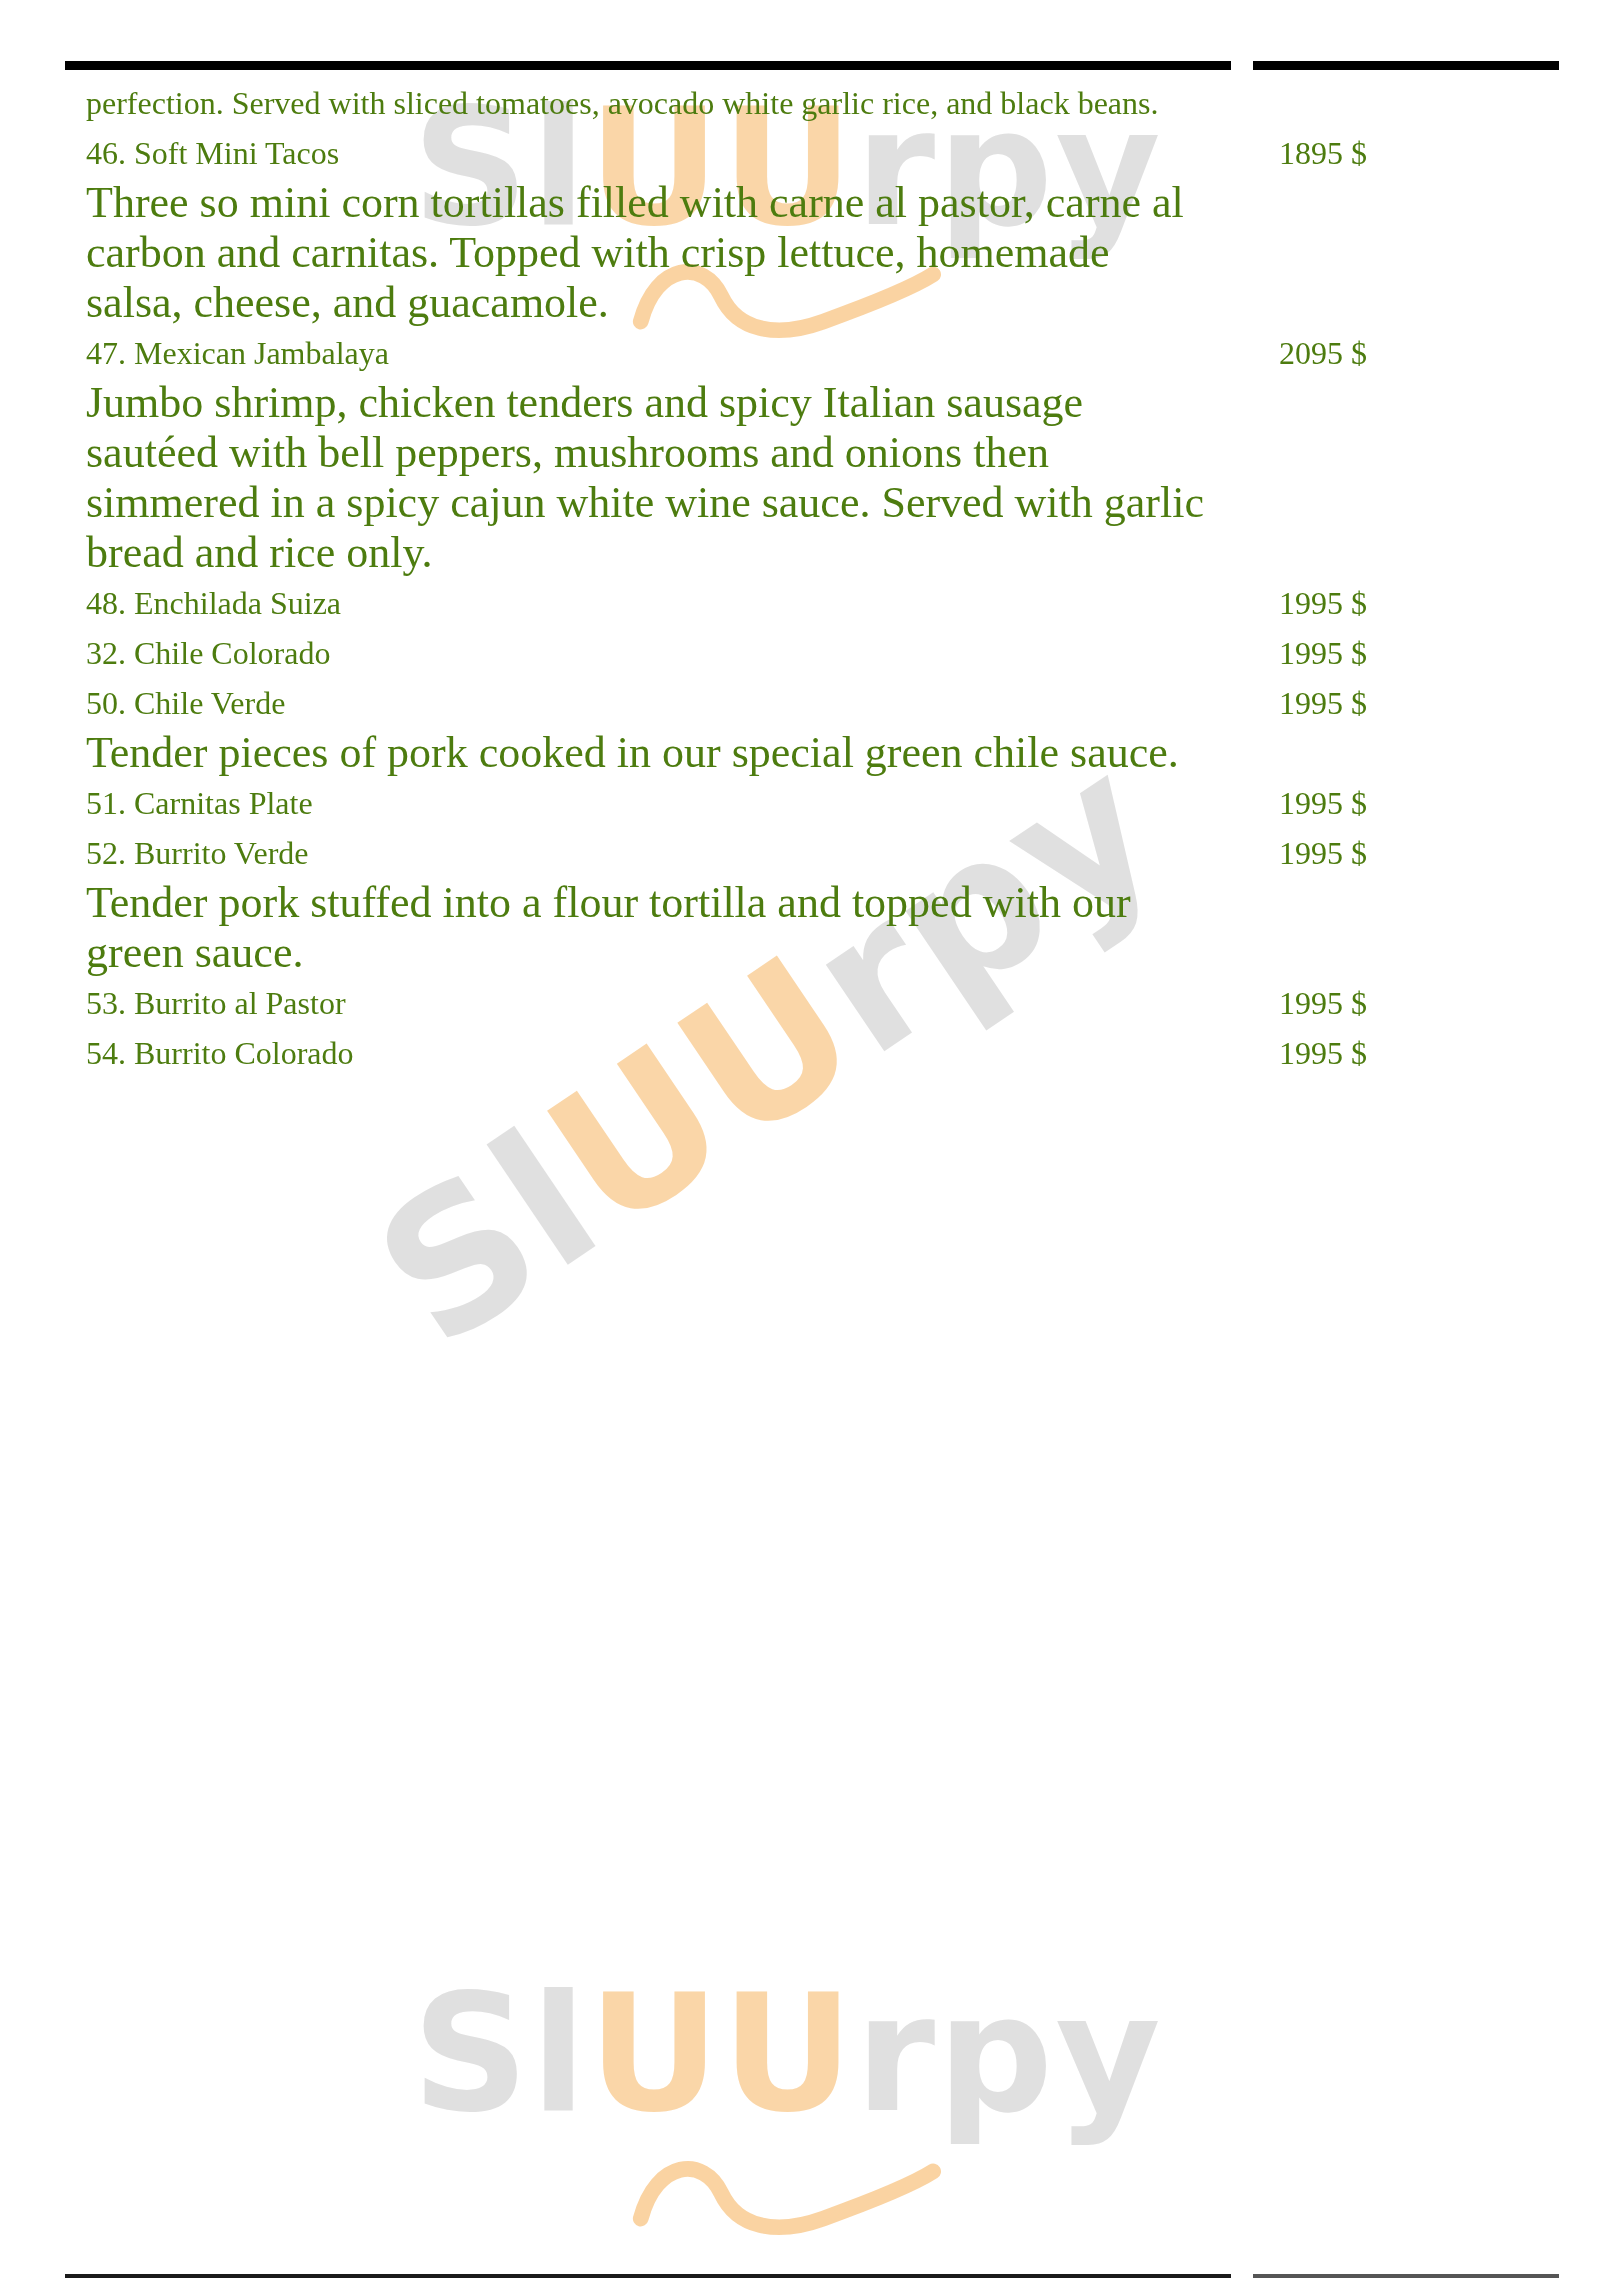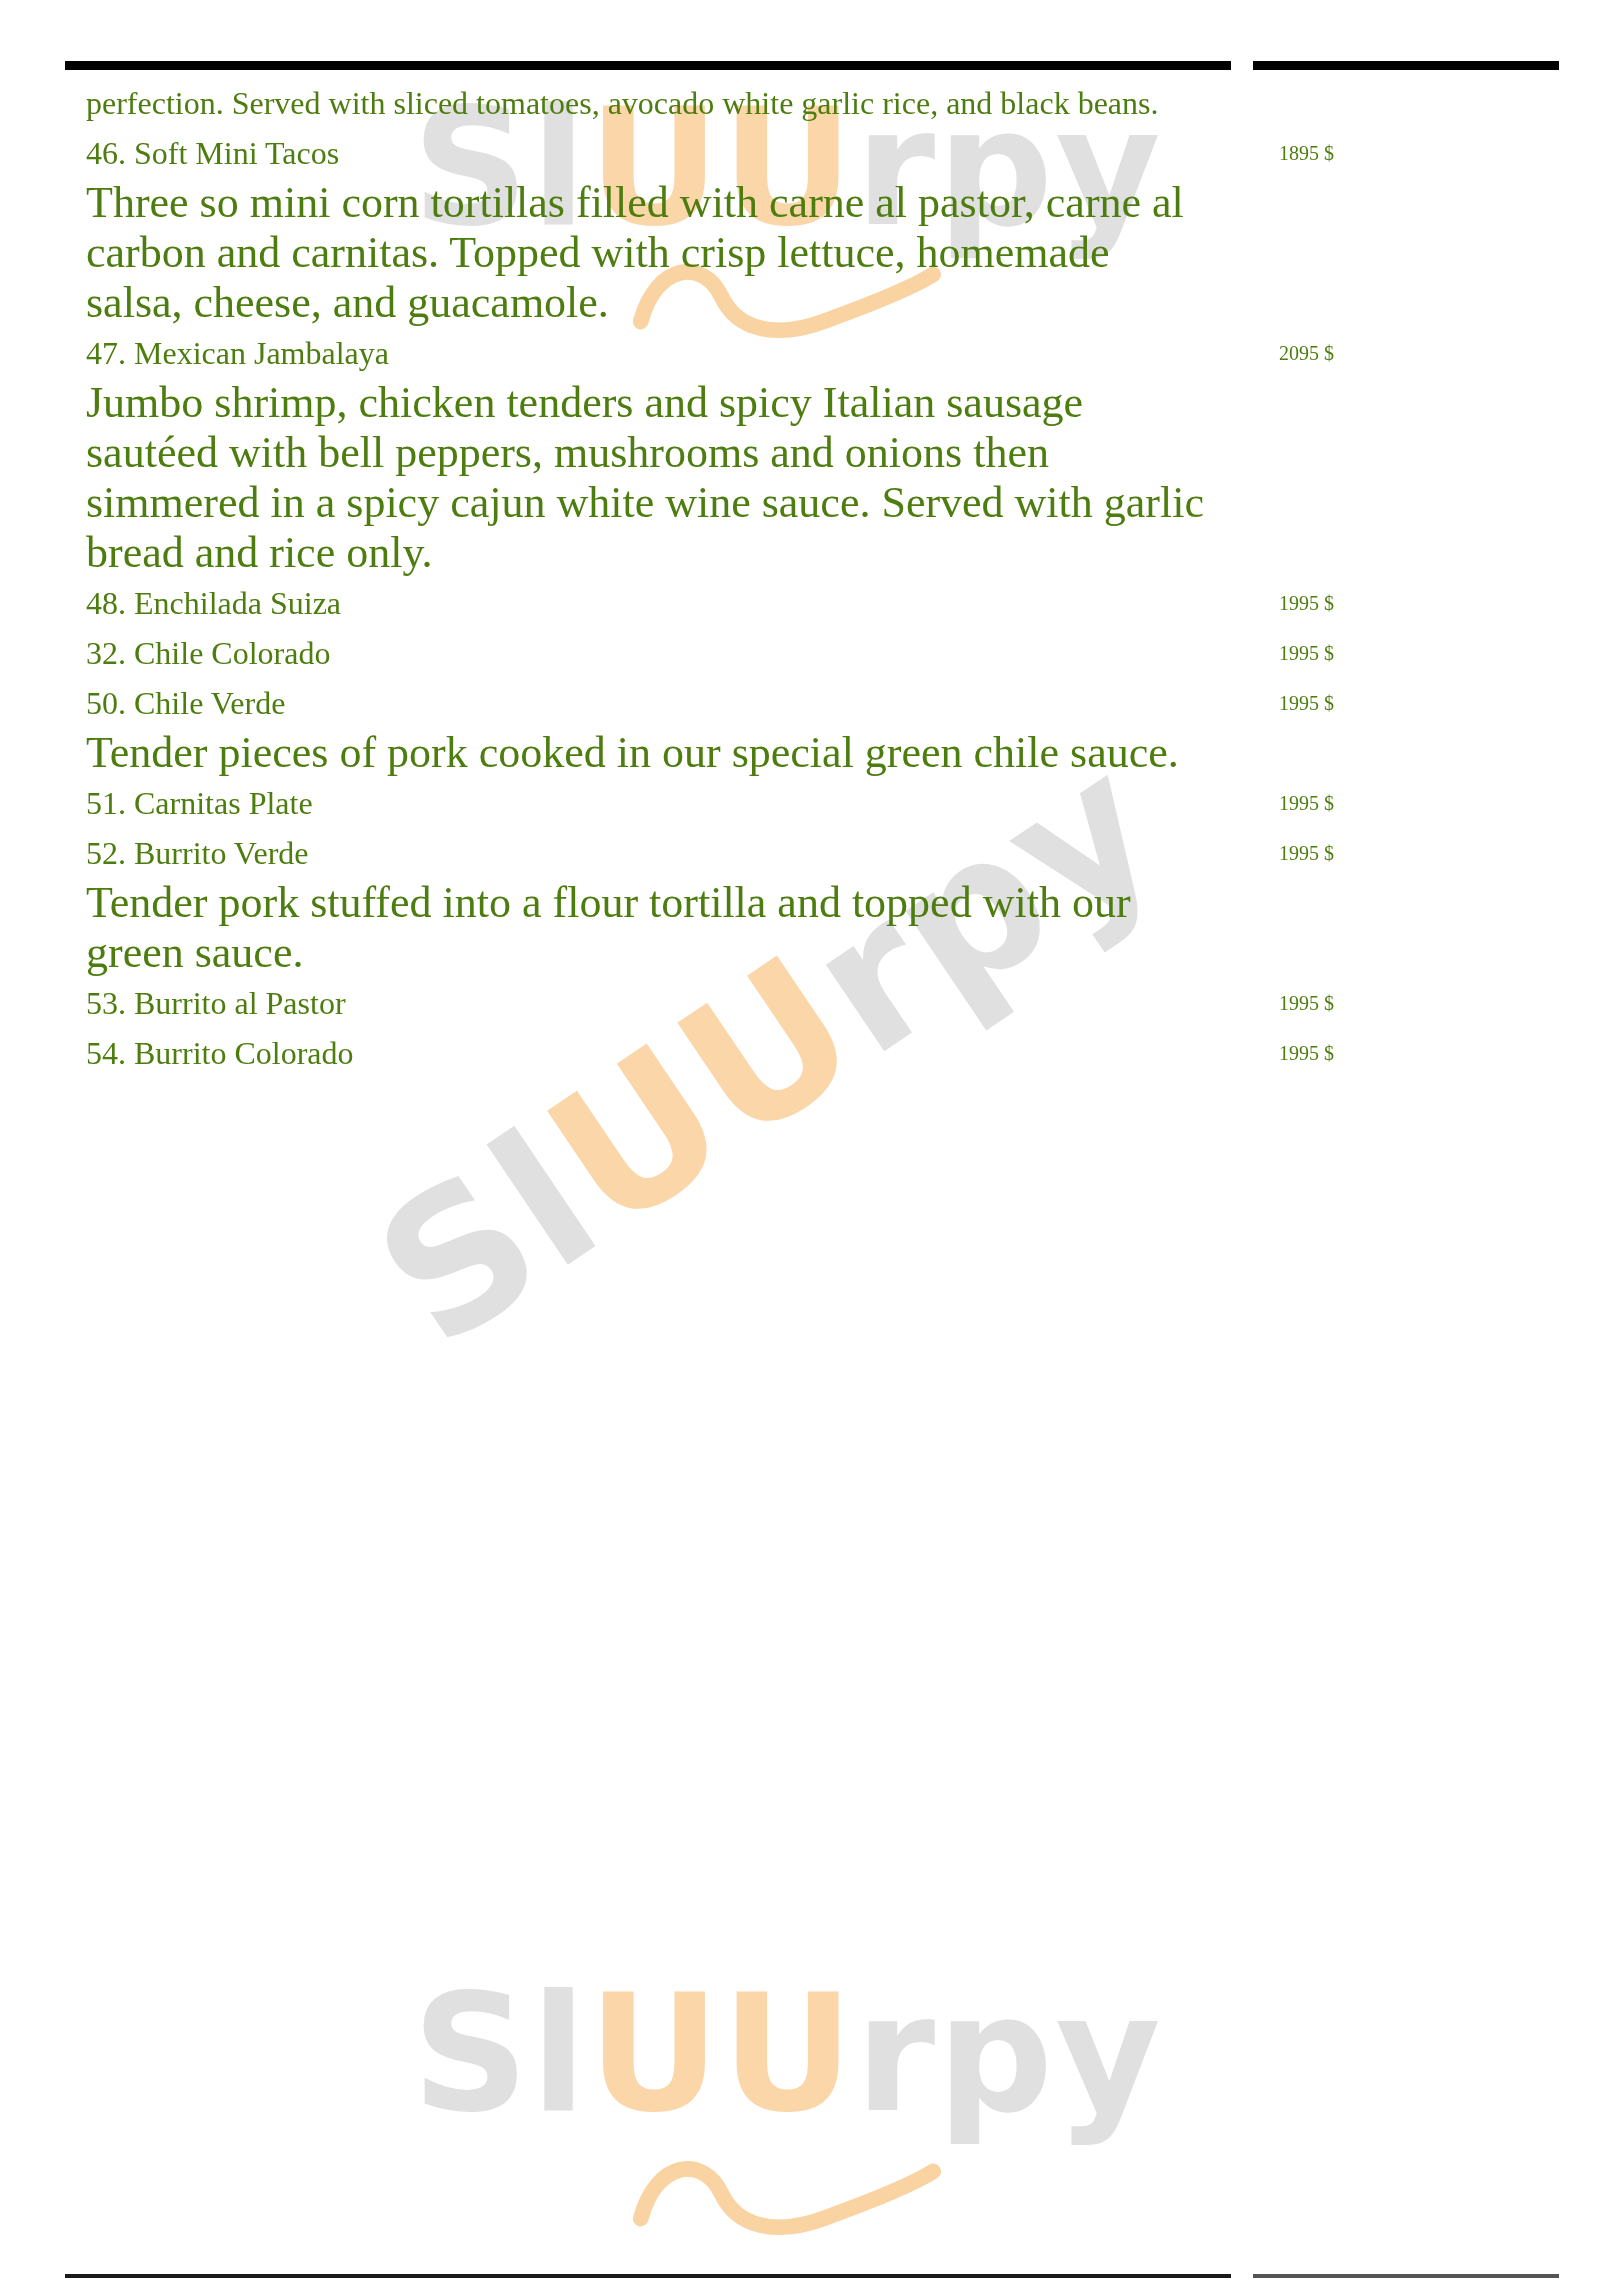--- a/index.html
+++ b/index.html
@@ -63,21 +63,21 @@
   }
   .item-title {
     font-size: 32px;
     line-height: 50px;
     display: inline-block;
   }
   .item-price {
     position: absolute;
     left: 1193px;
     top: 0;
-    font-size: 20px;
+    font-size: 32px;
     line-height: 50px;
     white-space: nowrap;
   }
   .item-desc {
     margin: 0;
     width: 1127px;
     font-size: 44px;
     line-height: 50px;
   }
 </style>

